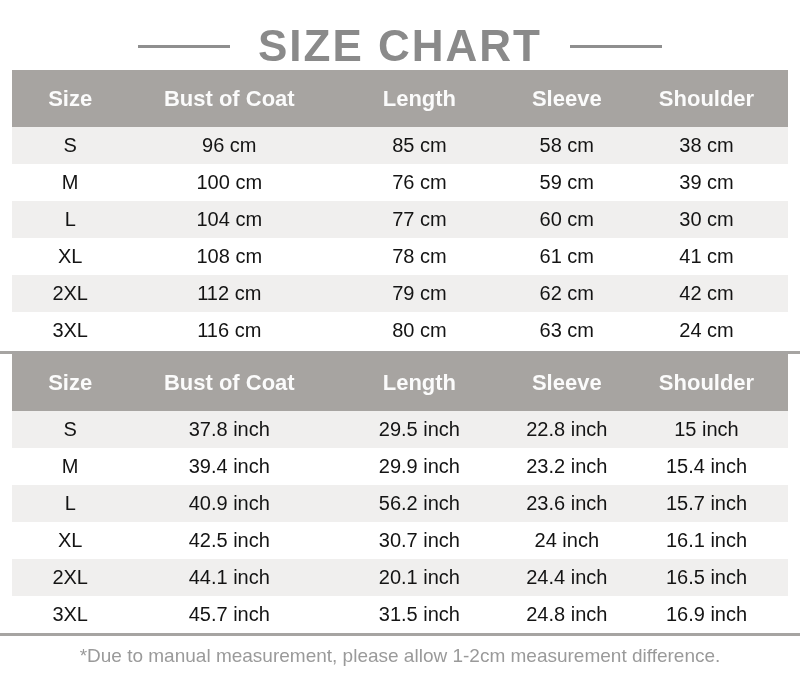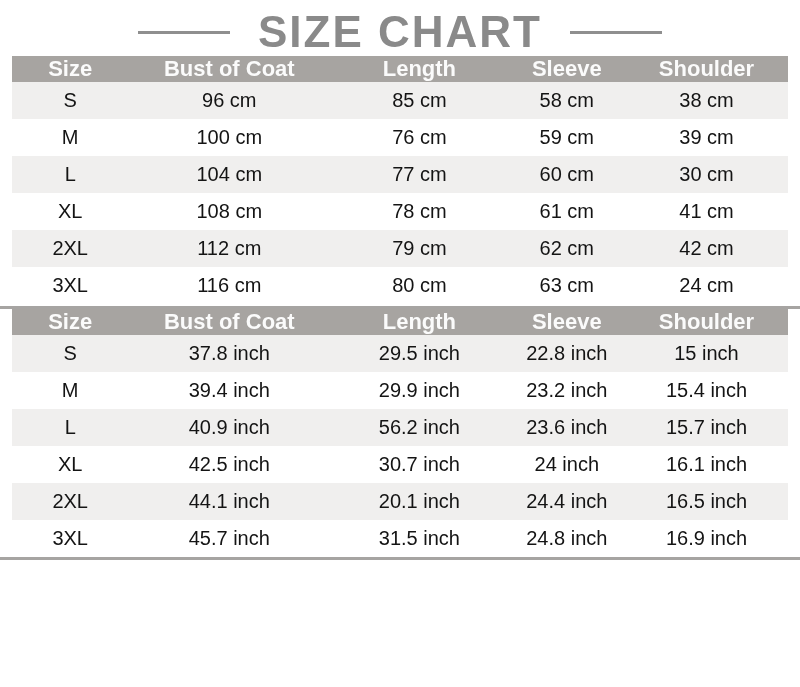--- a/index.html
+++ b/index.html
@@ -11,21 +11,21 @@
     overflow: hidden;
     font-family: "Liberation Sans", sans-serif;
   }
   .page {
     width: 800px;
     height: 687px;
     position: relative;
   }
   
   .title-row {
-    margin-top: 8px;
+    margin-top: 22px;
     height: 48px;
     display: flex;
     align-items: center;
     justify-content: center;
     gap: 28px;
   }
   .title-dash {
     width: 92px;
     height: 3px;
     background: #8f8f8f;
@@ -50,21 +50,21 @@
   table.size-table col:nth-child(2) { width: 26%; }
   table.size-table col:nth-child(3) { width: 23%; }
   table.size-table col:nth-child(4) { width: 15%; }
   table.size-table col:nth-child(5) { width: 21%; }
 
   table.size-table thead th {
     background: #a7a4a1;
     color: #fbfbfb;
     font-size: 22px;
     font-weight: bold;
-    height: 26px;
+    height: 57px;
     padding: 0;
   }
   table.size-table tbody td {
     height: 37px;
     padding: 0;
     font-size: 20px;
     color: #141414;
     background: #ffffff;
   }
   table.size-table tbody tr:nth-child(odd) td {
@@ -224,14 +224,15 @@
           <td>45.7 inch</td>
           <td>31.5 inch</td>
           <td>24.8 inch</td>
           <td>16.9 inch</td>
         </tr>
       </tbody>
   </table>
 
   <div class="divider divider-2"></div>
 
+  <div class="footer-note">*Due to manual measurement, please allow 1-2cm measurement difference.</div>
 
 </div>
 
 </body></html>

